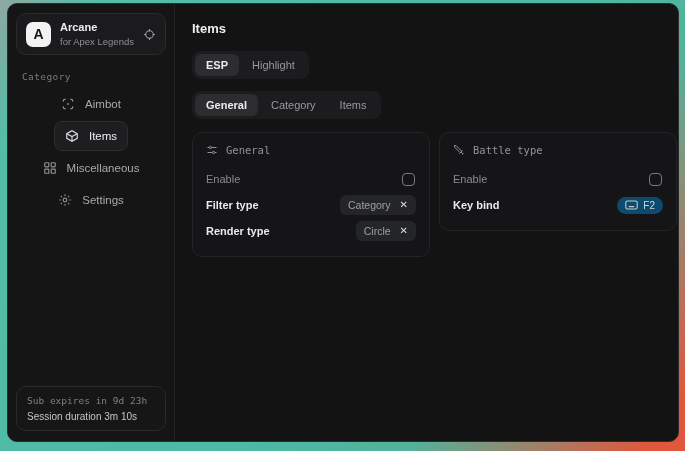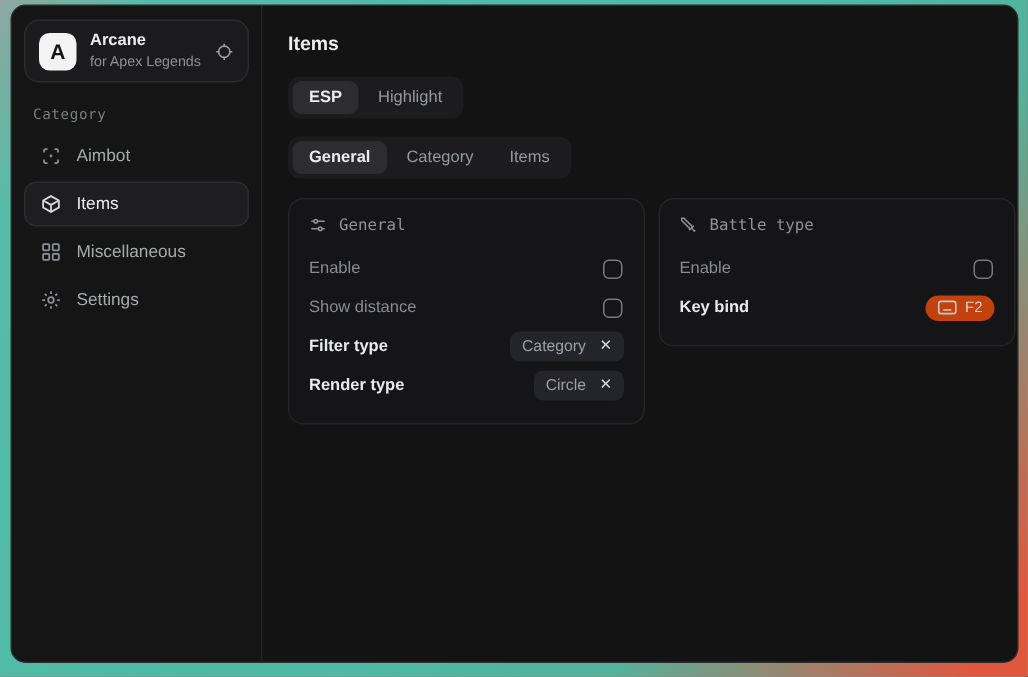--- a/index.html
+++ b/index.html
@@ -30,21 +30,21 @@
     font-weight:bold; font-size:14px; color:#141414; flex:none;
   }
   .brand-name { font-size:11px; font-weight:bold; color:#ededee; line-height:1.2; }
   .brand-sub  { font-size:9.5px; color:#8d9195; margin-top:2px; }
   .brand-status { margin-left:auto; color:#9a9ea2; display:flex; }
   .section-label {
     font-family:"DejaVu Sans Mono", monospace;
     font-size:9.5px; color:#797c80; letter-spacing:.4px;
     margin:8px 6px 7px;
   }
-  .nav { display:flex; flex-direction:column; gap:2px; }
+  .nav { display:flex; flex-direction:column; gap:2px;align-items:center; }
   .nav-item {
     display:flex; align-items:center; gap:10px;
     padding:7px 10px; border-radius:8px; border:1px solid transparent;
     color:#a6aaae; font-size:11.5px; cursor:pointer;
   }
   .nav-item .icn { color:#8d9195; display:flex; }
   .nav-item.active { background:#1e1e20; border-color:#2d2d30; color:#eceeef; }
   .nav-item.active .icn { color:#d8dbdd; }
   .side-footer {
     margin-top:auto; border:1px solid #2a2a2d; background:#161617;
@@ -90,21 +90,21 @@
     background:transparent; cursor:pointer; flex:none; margin-right:1px;
   }
   .select-pill {
     display:flex; align-items:center; gap:9px;
     background:#242528; border-radius:6px; padding:4px 8px; cursor:pointer;
   }
   .select-pill .val { font-size:10.5px; color:#9ba0a5; }
   .select-pill .x   { font-size:10px; color:#dadcde; line-height:1; }
   .key-pill {
     display:flex; align-items:center; gap:5px;
-    background:#c2410c; border-radius:9px; padding:3px 8px; cursor:pointer;
+    background:#0c4a6e; border-radius:9px; padding:3px 8px; cursor:pointer;
     color:#d4d7d9; font-size:10px;
   }
   .key-pill .icn { display:flex; color:#c7cacd; }
   svg { display:block; }
 </style>
 </head>
 <body>
 
 <div class="window">
 
@@ -160,20 +160,24 @@
         <span class="icn">
           <svg width="14" height="14" viewBox="0 0 24 24" fill="none" stroke="currentColor" stroke-width="2">
             <circle cx="12" cy="12" r="3.2"></circle>
             <path d="M12 2v3M12 19v3M2 12h3M19 12h3M4.9 4.9l2.1 2.1M17 17l2.1 2.1M19.1 4.9L17 7M7 17l-2.1 2.1"></path>
           </svg>
         </span>
         <span>Settings</span>
       </div>
     </div>
 
+    <div class="side-footer">
+      <div class="l1">Sub expires in 9d 23h</div>
+      <div class="l2">Session duration 3m 10s</div>
+    </div>
   </div>
 
   <div class="main">
 
     <div class="page-title">Items</div>
 
     <div class="tabbar-wrap">
       <div class="tabbar">
         <div class="tab active">ESP</div>
         <div class="tab">Highlight</div>
@@ -200,24 +204,20 @@
             </svg>
           </span>
           <span>General</span>
         </div>
 
         <div class="row">
           <span class="lbl-muted">Enable</span>
           <span class="checkbox"></span>
         </div>
 
-        <div class="row">
-          <span class="lbl-muted">Show distance</span>
-          <span class="checkbox"></span>
-        </div>
 
         <div class="row">
           <span class="lbl-strong">Filter type</span>
           <span class="select-pill">
             <span class="val">Category</span>
             <span class="x">✕</span>
           </span>
         </div>
 
         <div class="row">

